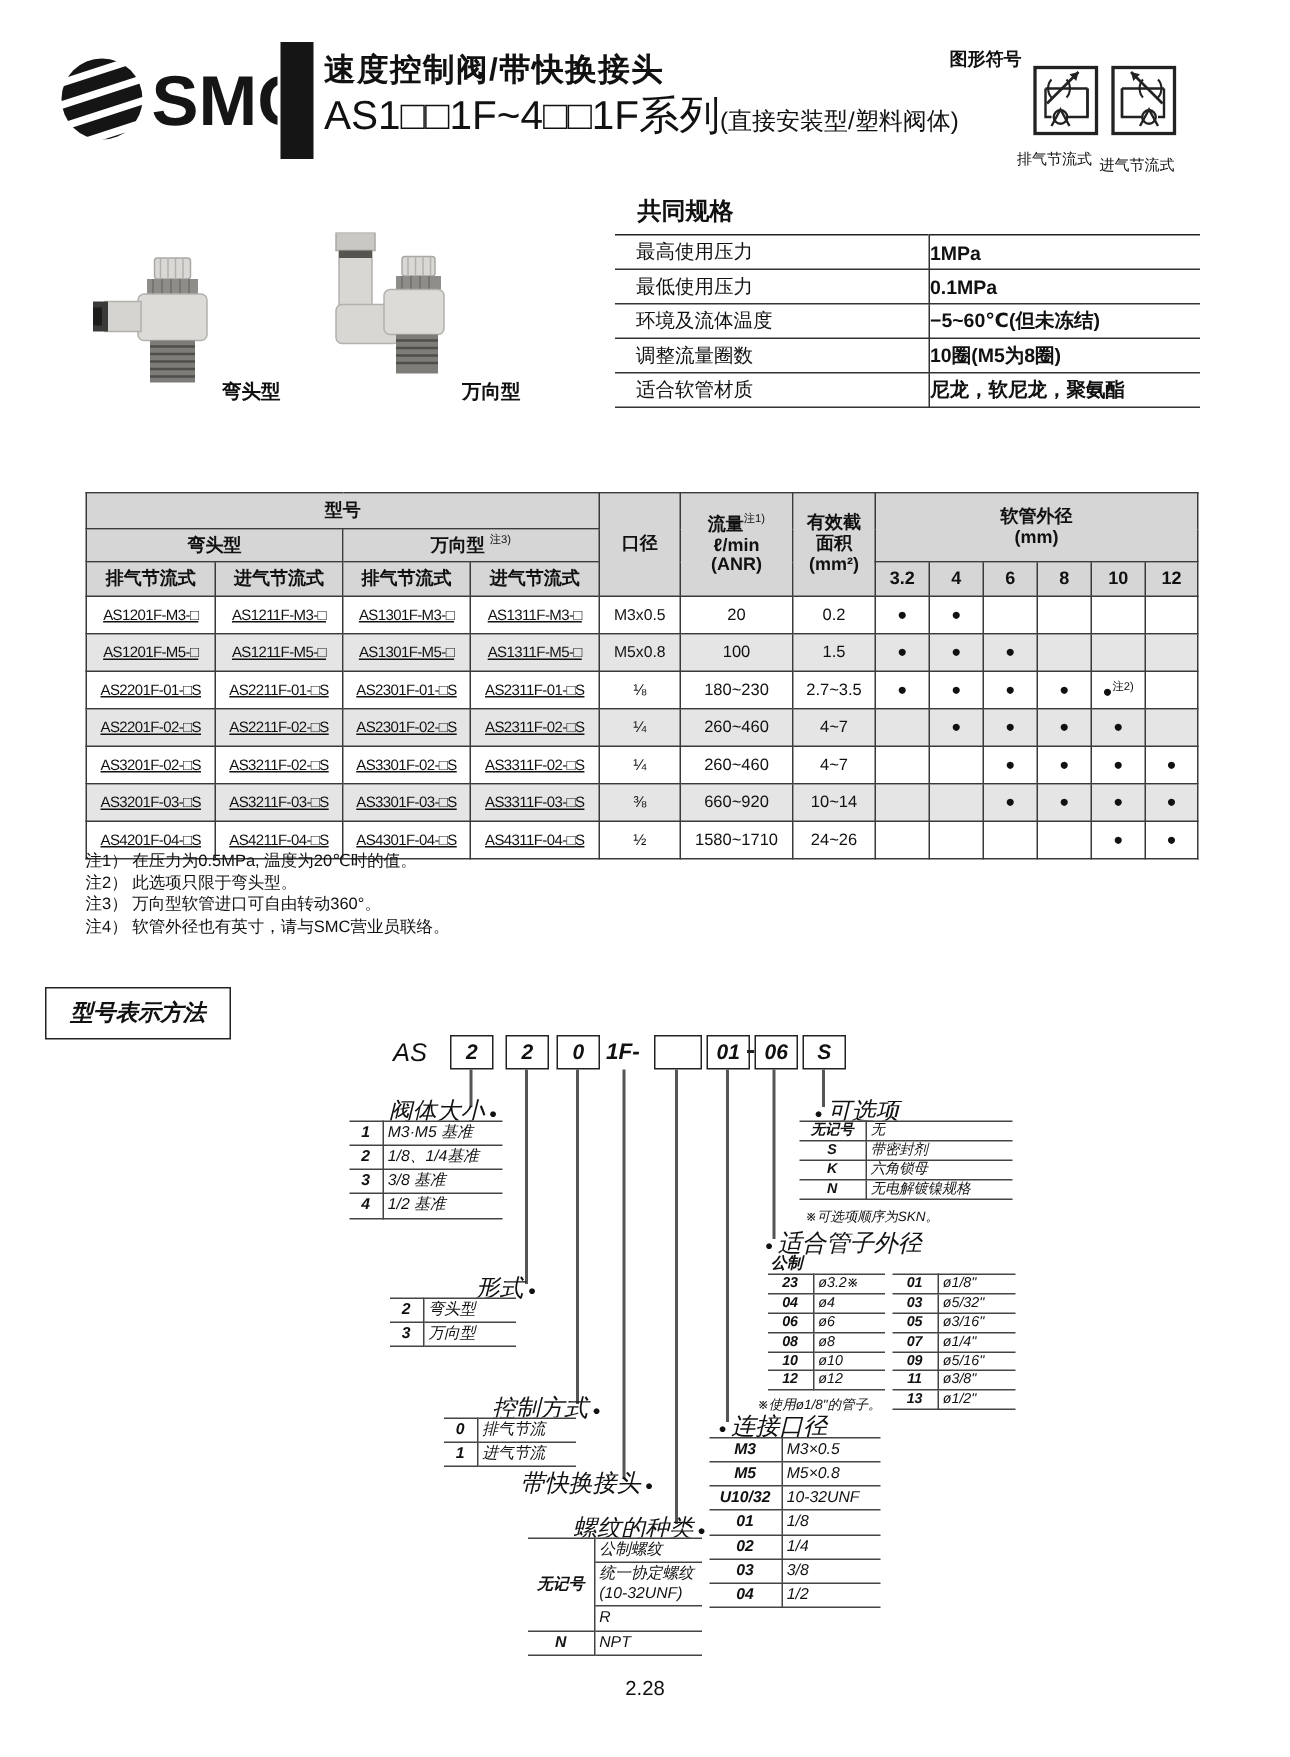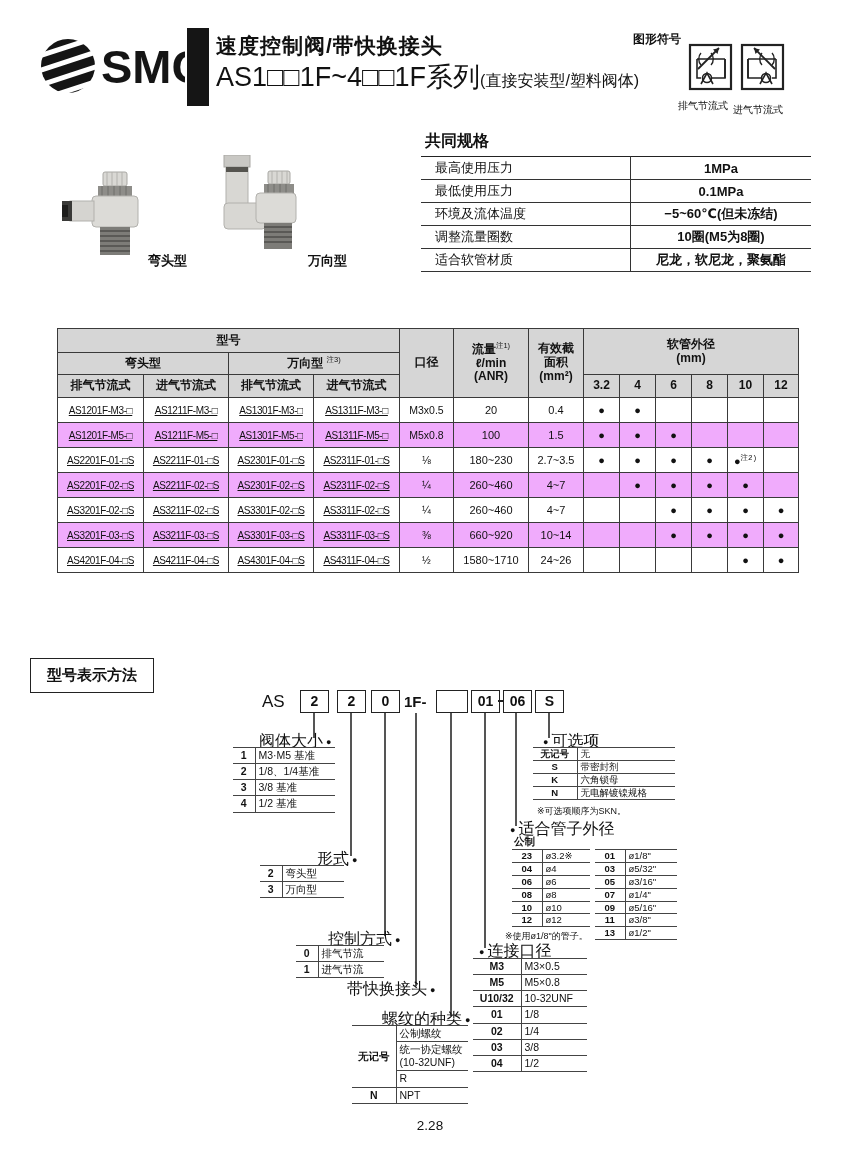--- a/index.html
+++ b/index.html
@@ -14,44 +14,44 @@
   .sym-label{position:absolute;left:633px;top:31px;font-size:12px;font-weight:bold;}
   .symbox{position:absolute;top:42px;width:45px;height:52px;}
   .symcap{position:absolute;top:99px;font-size:10px;white-space:nowrap;}
 
   
   .photo{position:absolute;}
   .photocap{position:absolute;font-size:13px;font-weight:bold;}
 
   
   .cs-head{position:absolute;left:425px;top:131px;font-size:16px;font-weight:bold;}
-  #cs-table{position:absolute;left:421px;top:156px;border-collapse:collapse;border-top:1.5px solid #222;}
+  #cs-table{position:absolute;left:410px;top:156px;border-collapse:collapse;border-top:1.5px solid #222;}
   #cs-table td{border-bottom:1px solid #333;height:22px;font-size:13px;padding:0;}
   #cs-table td.sl{width:195px;padding-left:14px;border-right:1px solid #333;}
-  #cs-table td.sv{width:180px;text-align:center;font-weight:bold;margin-top:41px;}
+  #cs-table td.sv{width:180px;font-weight:bold;margin-top:41px;}
 
   
   #model-table{position:absolute;left:57px;top:328px;border-collapse:collapse;table-layout:fixed;}
   #model-table th,#model-table td{border:1px solid #3a3a3a;overflow:hidden;}
   #model-table th{background:#d6d6d6;font-size:12px;font-weight:bold;line-height:1.15;padding:1px 0;}
   #model-table sup{font-size:7.5px;font-weight:normal;}
   #model-table td{height:22px;text-align:center;}
-  #model-table tr.shade{background:#f0abfc;}
+  #model-table tr.shade{background:#e5e5e5;}
   .mcell{font-size:10px;letter-spacing:-0.4px;text-decoration:underline;}
   .pcell{font-size:10.5px;}
   .fcell{font-size:11px;}
   .dcell{font-size:11px;position:relative;}
-  .dcell sup{font-size:7px;font-family:Liberation Mono, monospace;}
+  .dcell sup{font-size:7px;}
   .th-small{font-size:11.5px;}
 
   
   #notes{position:absolute;left:57px;top:567px;font-size:11px;line-height:14.5px;}
 
   
-  #ordering{position:absolute;left:0;top:650px;width:860px;height:480px;}
+  #ordering{position:absolute;left:0;top:650px;width:860px;height:480px;font-style:italic;}
   .sec-box{position:absolute;left:30px;top:8px;border:1.5px solid #222;padding:7px 16px;
            font-size:15px;font-weight:bold;}
   .pn-text{position:absolute;top:42px;font-size:17px;font-weight:normal;}
   .pn-mid{position:absolute;top:43px;font-size:15px;font-weight:bold;}
   .pn-box{position:absolute;top:40px;height:21px;border:1.5px solid #222;font-size:14px;
           font-weight:bold;text-align:center;line-height:21px;background:#fff;}
   .vline{position:absolute;width:1.5px;background:#555;}
   .hdash{position:absolute;background:#222;height:1.5px;}
   .ord-label{position:absolute;font-size:16px;white-space:nowrap;}
   .dotR::after{content:"●";font-size:9px;margin-left:3px;vertical-align:1px;}
@@ -216,21 +216,21 @@
       </tr>
     </thead>
     <tbody id="mt-body">
         <tr>
           <td class="mcell">AS1201F-M3-□</td>
           <td class="mcell">AS1211F-M3-□</td>
           <td class="mcell">AS1301F-M3-□</td>
           <td class="mcell">AS1311F-M3-□</td>
           <td class="pcell">M3x0.5</td>
           <td class="fcell">20</td>
-          <td class="fcell">0.4</td>
+          <td class="fcell">0.2</td>
           <td class="dcell"><span>●</span></td>
           <td class="dcell"><span>●</span></td>
           <td class="dcell"></td>
           <td class="dcell"></td>
           <td class="dcell"></td>
           <td class="dcell"></td>
         </tr>
         <tr class="shade">
           <td class="mcell">AS1201F-M5-□</td>
           <td class="mcell">AS1211F-M5-□</td>
@@ -317,20 +317,26 @@
           <td class="dcell"></td>
           <td class="dcell"></td>
           <td class="dcell"></td>
           <td class="dcell"></td>
           <td class="dcell"><span>●</span></td>
           <td class="dcell"><span>●</span></td>
         </tr>
       </tbody>
   </table>
 
+  <div id="notes">
+      <div>注1） 在压力为0.5MPa, 温度为20℃时的值。</div>
+      <div>注2） 此选项只限于弯头型。</div>
+      <div>注3） 万向型软管进口可自由转动360°。</div>
+      <div>注4） 软管外径也有英寸，请与SMC营业员联络。</div>
+    </div>
 
   <div id="ordering">
     <div class="sec-box">型号表示方法</div>
 
     <div class="pn-text" style="left:262px;">AS</div>
     <div class="pn-box" style="left:300px;width:27px;">2</div>
     <div class="pn-box" style="left:337px;width:27px;">2</div>
     <div class="pn-box" style="left:371px;width:27px;">0</div>
     <div class="pn-mid" style="left:404px;">1F-</div>
     <div class="pn-box" style="left:436px;width:30px;"></div>

